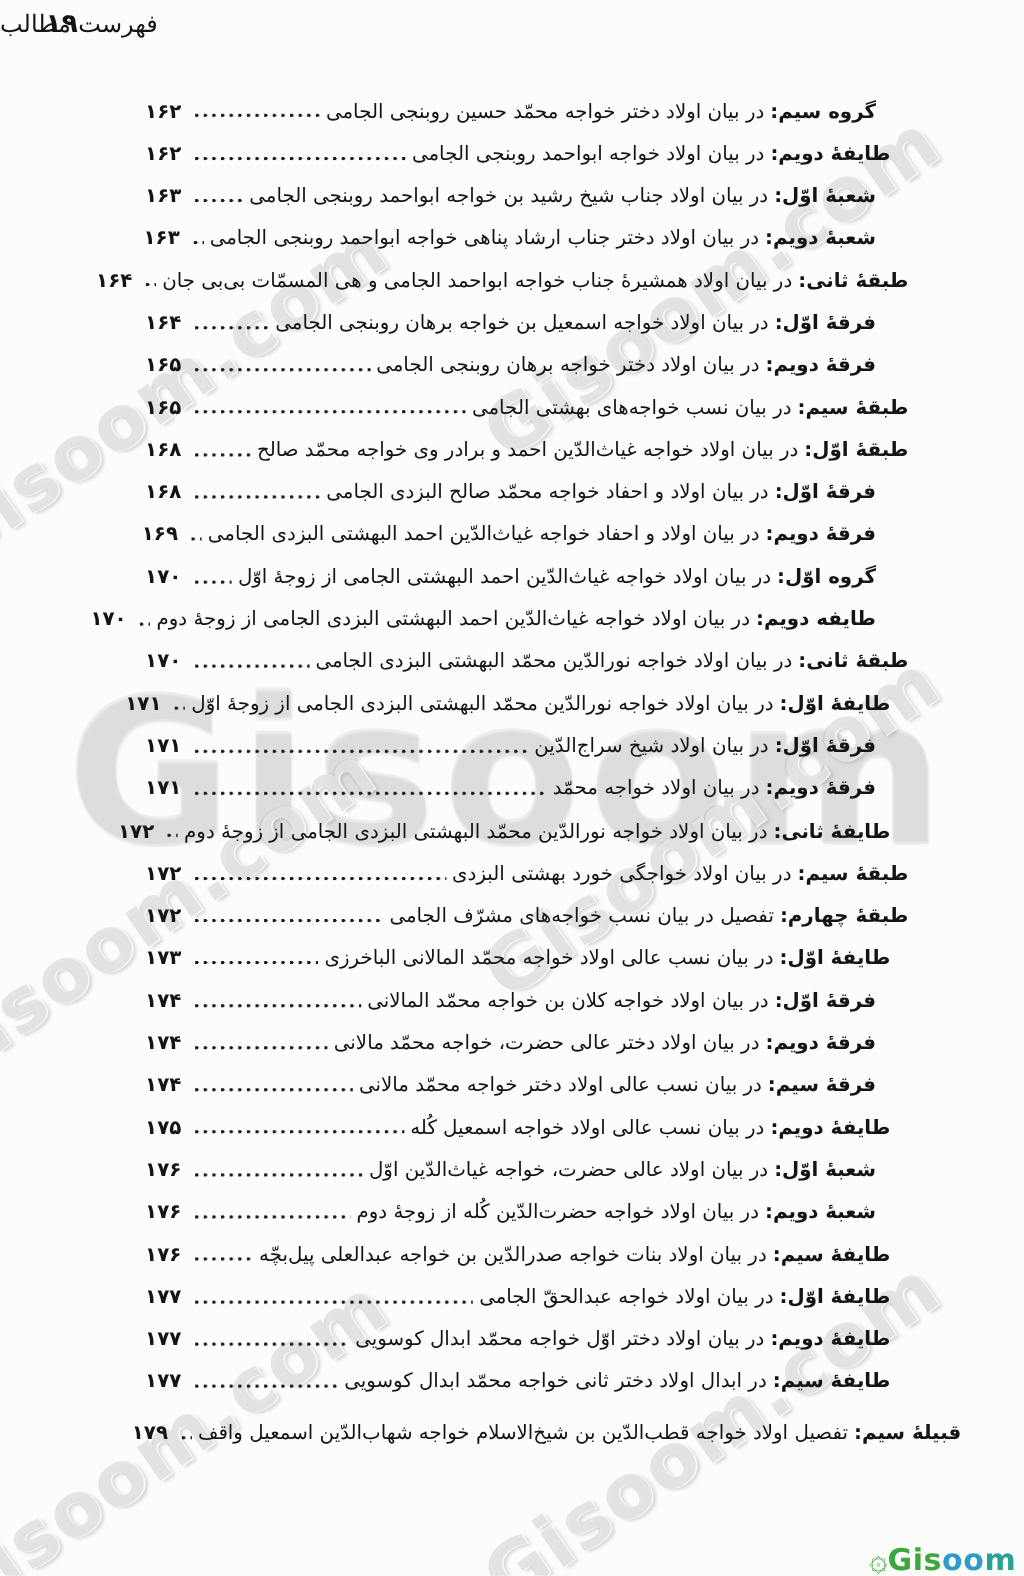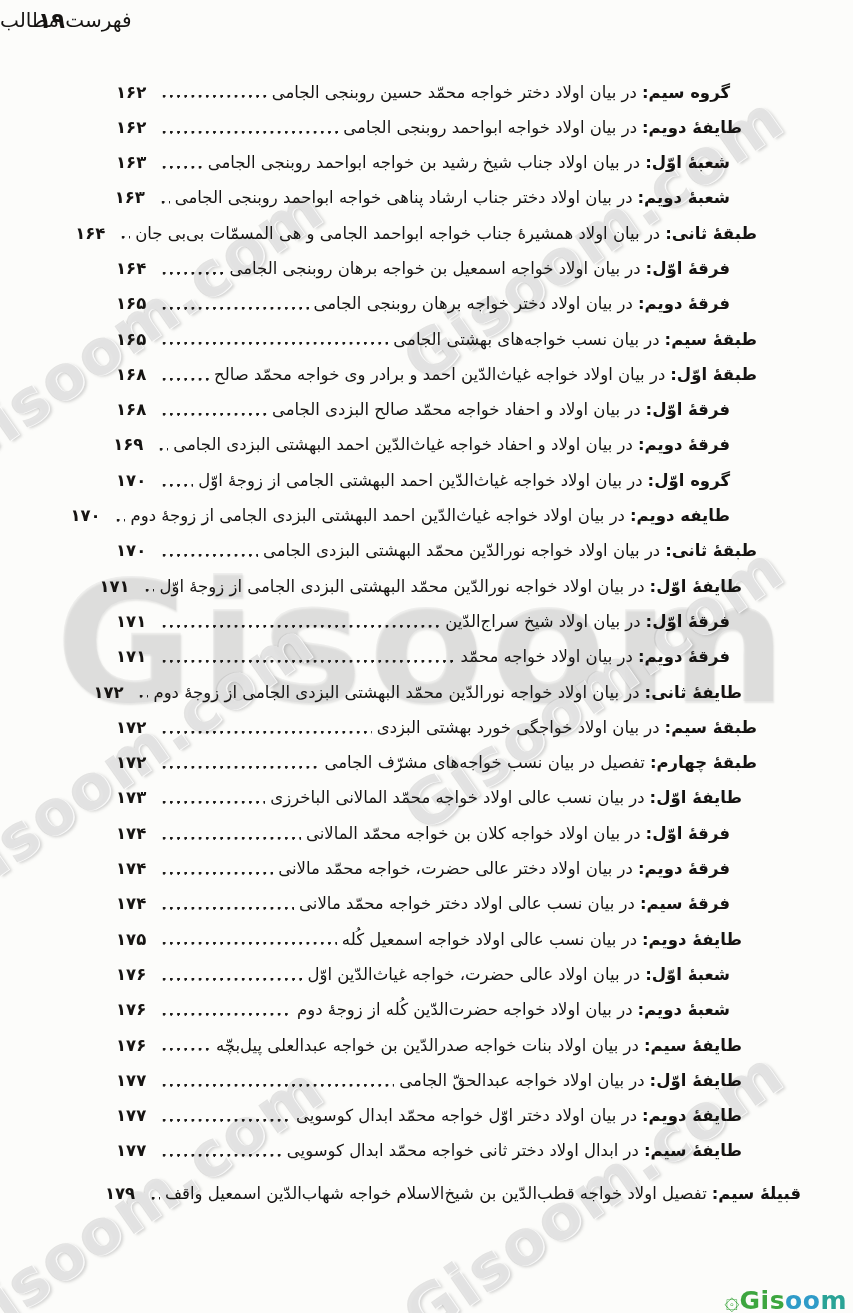--- a/index.html
+++ b/index.html
@@ -55,21 +55,21 @@
   .row.indent-3{margin-right:73px;}
   .title{white-space:nowrap;font-size:16.5px;line-height:1.2;text-align:right;}
   .title b{font-weight:700;margin-left:5px;}
   .leader{
     flex:1;min-width:10px;height:5px;margin:0 5px 3px 5px;
     background-image:radial-gradient(circle at 3px 2.2px, #1d1b19 1.35px, rgba(0,0,0,0) 1.6px);
     background-size:7.2px 5px;background-repeat:repeat-x;background-position:left bottom;
   }
   .num{
     font-size:16.5px;font-weight:700;line-height:1.2;
-    min-width:40px;text-align:left;direction:ltr;
+    min-width:40px;text-align:center;direction:ltr;
   }
 
   
   .gisoom-logo{
     position:absolute;right:6px;bottom:0px;z-index:3;
     font-size:25px;font-weight:700;letter-spacing:0.5px;
     direction:ltr;line-height:1;
   }
   .gisoom-logo .rosette{color:#3da63f;font-weight:400;font-size:26px;}
   .gisoom-logo .lg{color:#3da63f;}

